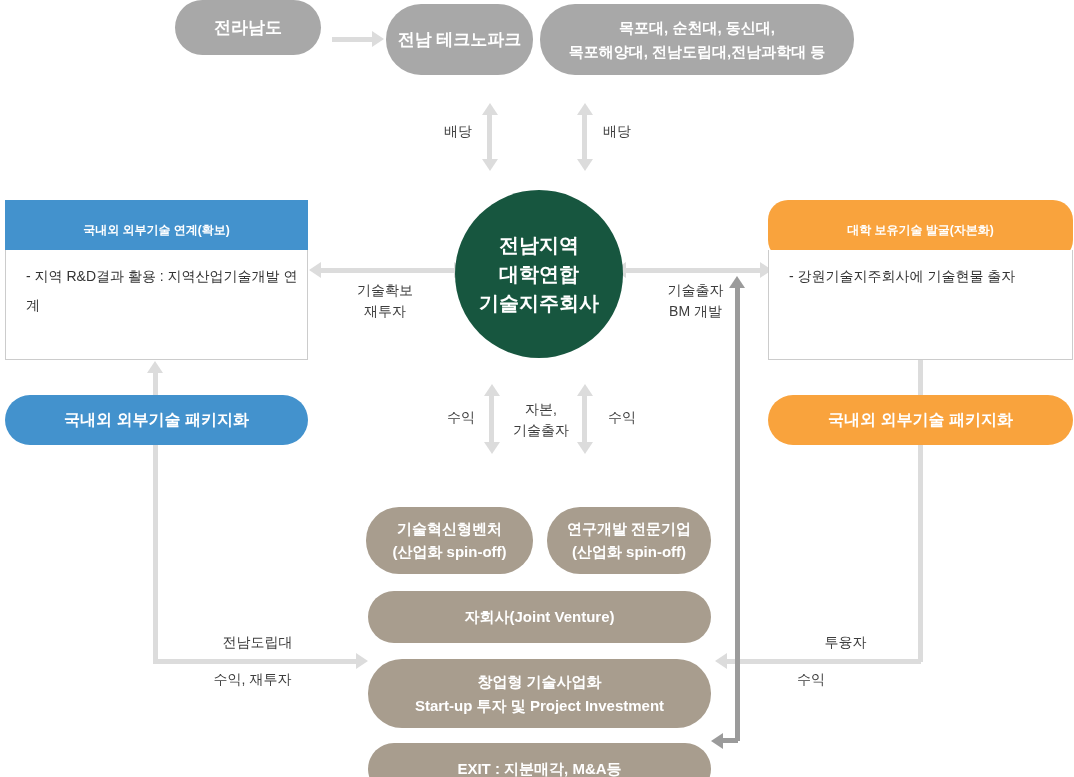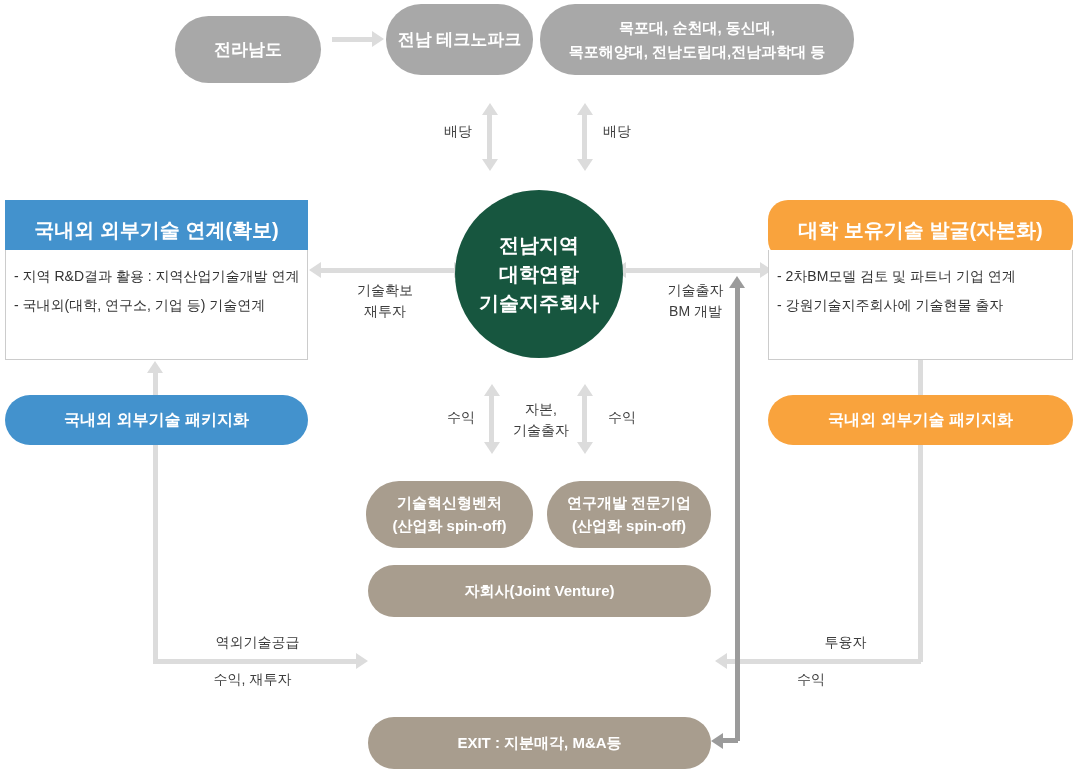--- a/index.html
+++ b/index.html
@@ -4,36 +4,36 @@
 <style>
   html,body { margin:0; padding:0; background:#fff; }
   body { font-family:"Liberation Sans","DejaVu Sans",sans-serif; }
   #canvas { position:relative; width:1074px; height:777px; background:#fff; overflow:hidden; }
   .abs { position:absolute; }
   .ctr { display:flex; align-items:center; justify-content:center; text-align:center; }
   .pre { white-space:pre-line; }
 
   
   .gray-box   { background:var(--gray_box,#a8a8a8); color:#fff; font-weight:bold; border-radius:35px; }
-  .taupe-box  { background:var(--taupe,#a89d8e); color:#fff; font-weight:bold; }
+  .taupe-box  { background:var(--taupe,#a89d8e); color:#fff; font-weight:bold;margin-top:26px; }
   .pill-blue  { background:var(--blue,#4392cd); color:#fff; font-weight:bold; border-radius:25px; }
   .pill-orange{ background:var(--orange,#f9a33d); color:#fff; font-weight:bold; border-radius:25px; }
 
-  #box-province   { left:175px; top:16px;  width:146px; height:67px; font-size:17px; }
+  #box-province   { left:175px; top:0;  width:146px; height:55px; font-size:17px; }
   #box-technopark { left:386px; top:4px;  width:147px; height:71px; font-size:17px; }
   #box-universities { left:540px; top:4px; width:314px; height:71px; font-size:15px; line-height:1.55; }
 
   #circle-center { left:455px; top:190px; width:168px; height:168px; border-radius:50%;
                    background:var(--green,#17563f); color:#fff; font-weight:bold; font-size:20px; line-height:1.45; }
 
-  .panel-head { height:60px; color:#fff; font-weight:bold; font-size:20px; }
+  .panel-head { height:60px; color:#fff; font-weight:bold; font-size:12px; }
   #left-head  { left:5px;  top:200px; width:303px; background:var(--blue,#4392cd); }
   #right-head { left:768px; top:200px; width:305px; background:var(--orange,#f9a33d);border-radius:20px; }
   .panel-body { background:#fff; border:1px solid var(--body_border,#ccc); border-top:none;
-                color:var(--body_text,#333); font-size:14px; line-height:29px; padding:12px 6px 0 8px; box-sizing:border-box; }
+                color:var(--body_text,#333); font-size:14px; line-height:29px; padding:12px 6px 0 20px; box-sizing:border-box; }
   #left-body  { left:5px;  top:250px; width:303px; height:110px; }
   #right-body { left:768px; top:250px; width:305px; height:110px; }
 
   #pill-left  { left:5px;  top:395px; width:303px; height:50px; font-size:16px; }
   #pill-right { left:768px; top:395px; width:305px; height:50px; font-size:16px; }
 
   #box-venture { left:366px; top:481px; width:167px; height:67px; border-radius:33px; font-size:15px; line-height:1.5; }
   #box-rnd     { left:547px; top:481px; width:164px; height:67px; border-radius:33px; font-size:15px; line-height:1.5;text-align:center; }
   #box-subsidiary { left:368px; top:565px; width:343px; height:52px; border-radius:26px; font-size:15px; }
   #box-startup    { left:368px; top:633px; width:343px; height:69px; border-radius:34px; font-size:15px; line-height:1.55; }
@@ -151,45 +151,45 @@
   <div id="lbl-div-left" class="abs lbl ctr">배당</div>
   <div id="lbl-div-right" class="abs lbl ctr">배당</div>
 
   <div id="circle-center" class="abs ctr pre">전남지역
 대학연합
 기술지주회사</div>
 
   <div id="left-head" class="abs panel-head ctr">국내외 외부기술 연계(확보)</div>
   <div id="left-body" class="abs panel-body">
     <div>- 지역 R&amp;D결과 활용 : 지역산업기술개발 연계</div>
-    <div>- 국내외(대학, 연구소, 기업 등) 기술연계</div>
   </div>
   <div id="pill-left" class="abs pill-blue ctr">국내외 외부기술 패키지화</div>
 
   <div id="right-head" class="abs panel-head ctr">대학 보유기술 발굴(자본화)</div>
   <div id="right-body" class="abs panel-body">
-    <div>- 2차BM모델 검토 및 파트너 기업 연계</div>
     <div>- 강원기술지주회사에 기술현물 출자</div>
   </div>
   <div id="pill-right" class="abs pill-orange ctr">국내외 외부기술 패키지화</div>
 
   <div id="lbl-leftlink" class="abs lbl ctr pre">기술확보
 재투자</div>
   <div id="lbl-rightlink" class="abs lbl ctr pre">기술출자
 BM 개발</div>
   <div id="lbl-profit-l" class="abs lbl ctr">수익</div>
   <div id="lbl-capital" class="abs lbl ctr pre">자본,
 기술출자</div>
   <div id="lbl-profit-r" class="abs lbl ctr">수익</div>
 
   <div id="box-venture" class="abs taupe-box ctr pre">기술혁신형벤처
 (산업화 spin-off)</div>
   <div id="box-rnd" class="abs taupe-box ctr pre">연구개발 전문기업
 (산업화  spin-off)</div>
   <div id="box-subsidiary" class="abs taupe-box ctr">자회사(Joint Venture)</div>
+  <div id="box-startup" class="abs taupe-box ctr pre">창업형 기술사업화
+Start-up 투자 및 Project Investment</div>
   <div id="box-exit" class="abs taupe-box ctr">EXIT : 지분매각, M&amp;A등</div>
 
-  <div id="lbl-supply" class="abs lbl ctr">역외기술공급</div>
+  <div id="lbl-supply" class="abs lbl ctr">전남도립대</div>
   <div id="lbl-reinvest" class="abs lbl ctr">수익, 재투자</div>
   <div id="lbl-invest" class="abs lbl ctr">투융자</div>
   <div id="lbl-profit-b" class="abs lbl ctr">수익</div>
 
 </div>
 
 </body></html>

